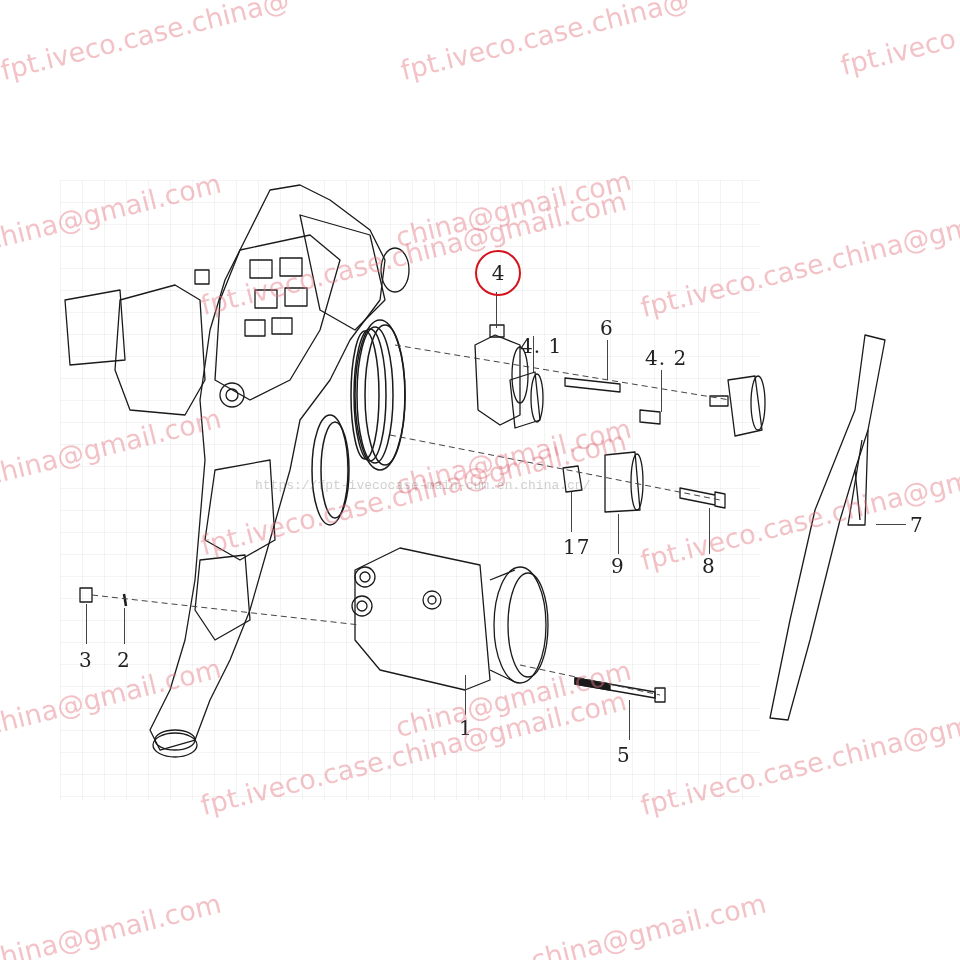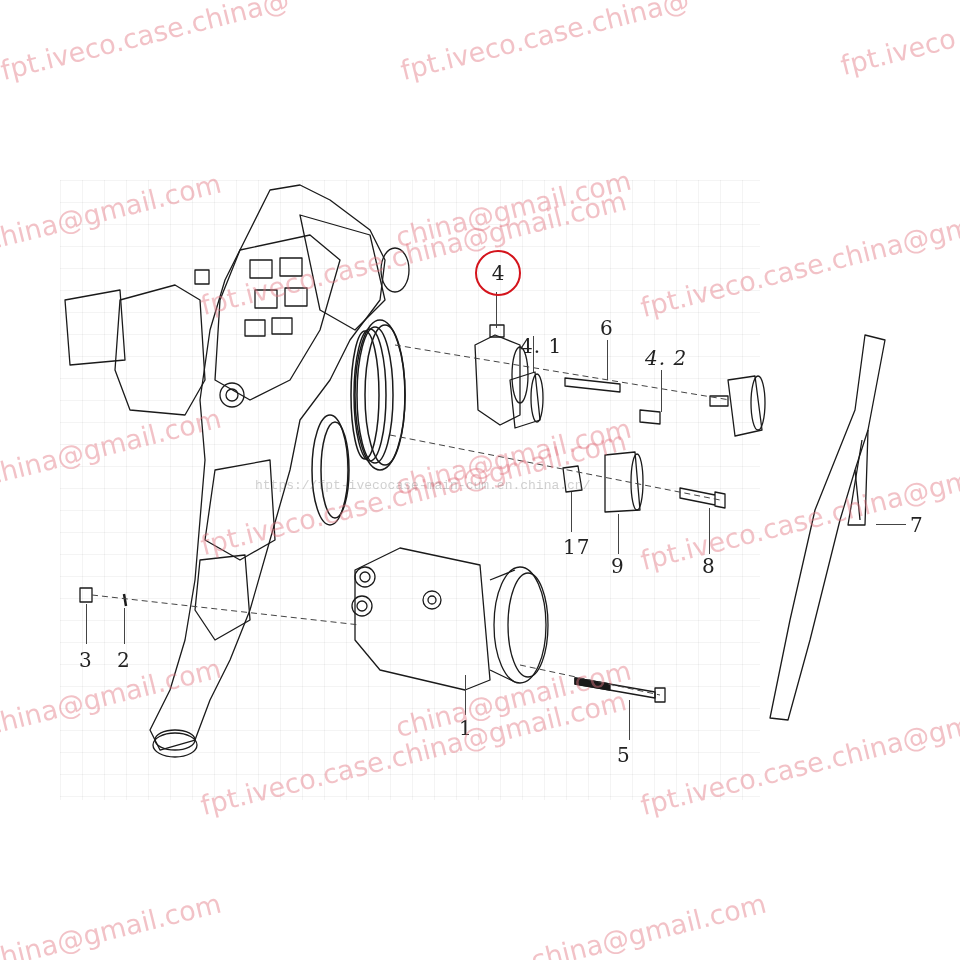--- a/index.html
+++ b/index.html
@@ -140,21 +140,21 @@
   <div class="leader" style="left:86px;top:604px;width:1px;height:40px;"></div>
   <div class="leader" style="left:124px;top:608px;width:1px;height:36px;"></div>
   <div class="leader" style="left:465px;top:675px;width:1px;height:40px;"></div>
   <div class="leader" style="left:629px;top:700px;width:1px;height:40px;"></div>
 
   <div class="circle-callout" style="left:475px;top:250px;">
     <span>4</span>
   </div>
   <div class="callout" style="left:520px;top:325px;margin-top:11px;">4. 1</div>
   <div class="callout" style="left:600px;top:318px;">6</div>
-  <div class="callout" style="left:645px;top:348px;font-style:italic;">4. 2</div>
+  <div class="callout" style="left:645px;top:348px;">4. 2</div>
   <div class="callout" style="left:563px;top:537px;">17</div>
   <div class="callout" style="left:611px;top:556px;">9</div>
   <div class="callout" style="left:702px;top:556px;">8</div>
   <div class="callout" style="left:910px;top:515px;">7</div>
   <div class="callout" style="left:79px;top:650px;">3</div>
   <div class="callout" style="left:117px;top:650px;">2</div>
   <div class="callout" style="left:459px;top:718px;">1</div>
   <div class="callout" style="left:617px;top:745px;">5</div>
 
   <div class="wm" style="left:5px;top:55px;">fpt.iveco.case.china@</div>

